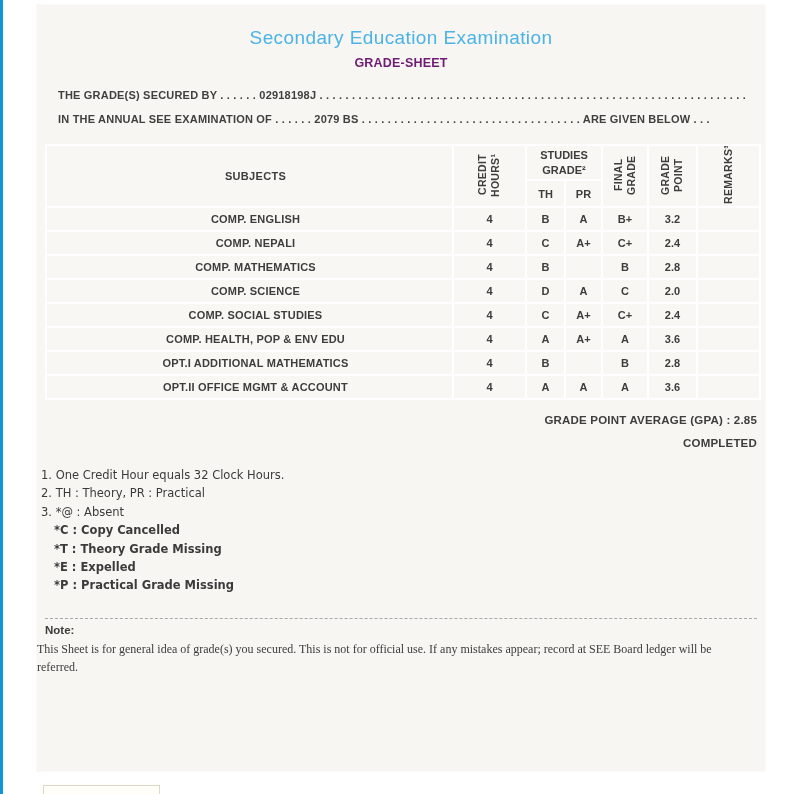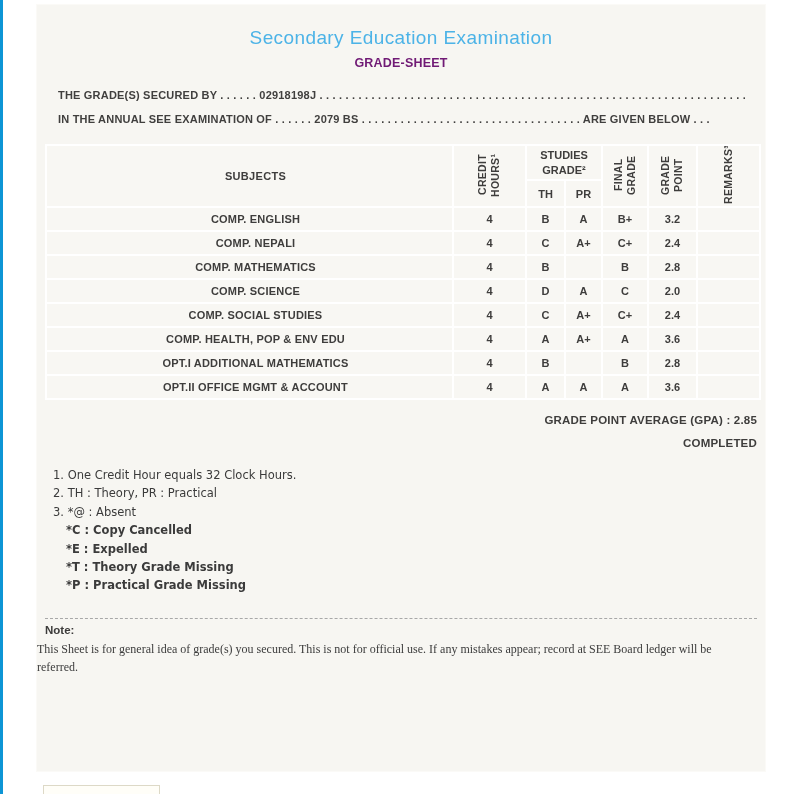--- a/index.html
+++ b/index.html
@@ -25,21 +25,21 @@
            height:58px; line-height:1.25; font-size:10.5px; letter-spacing:.3px;
            white-space:normal; }
   th.obtained { height:34px; font-size:10.5px; line-height:1.3; padding:2px 6px; }
   th.sub { height:26px; font-size:10.5px; }
   td.subject { text-align:left; padding-left:12px; letter-spacing:.2px; }
   table.grades tbody td { height:24px; }
   .gpa-line { margin:14px 8px 0 8px; text-align:right; font-size:11.5px; font-weight:700;
               color:#3e3d3c; letter-spacing:.2px; }
   .completed-line { margin:11px 8px 0 8px; text-align:right; font-size:11.5px; font-weight:700;
               color:#3e3d3c; letter-spacing:.2px; }
-  .footnotes { margin:17px 8px 0 16px; font-family:"DejaVu Sans", sans-serif;
+  .footnotes { margin:17px 8px 0 4px; font-family:"DejaVu Sans", sans-serif;
                font-size:11.5px; color:#3b3b3b; }
   .footnote { line-height:18.4px; }
   .footnote.indent { padding-left:13px;font-weight:bold; }
   .dashed-divider { margin:23px 8px 0 8px; border-top:1px dashed #a8a8a8; height:0; }
   .note-label { margin:5px 8px 0 8px; font-size:11.5px; font-weight:700; color:#3c3b3a; }
   .note-text { margin:4px 10px 0 0; font-family:Liberation Serif, serif; font-size:12px;
                line-height:18.5px; color:#3c3c3c; }
   .bottom-button { position:absolute; left:43px; top:785px; width:117px; height:22px;
                    background:#fffef8; border:1px solid #ddd9c7; cursor:pointer; }
 </style>
@@ -159,22 +159,22 @@
   </table>
 
   <div class="gpa-line">GRADE POINT AVERAGE (GPA) : 2.85</div>
   <div class="completed-line">COMPLETED</div>
 
   <div class="footnotes">
     <div class="footnote">1. One Credit Hour equals 32 Clock Hours.</div>
     <div class="footnote">2. TH : Theory, PR : Practical</div>
     <div class="footnote">3. *@ : Absent</div>
     <div class="footnote indent">*C : Copy Cancelled</div>
+    <div class="footnote indent">*T : Theory Grade Missing</div>
     <div class="footnote indent">*E : Expelled</div>
-    <div class="footnote indent">*T : Theory Grade Missing</div>
     <div class="footnote indent">*P : Practical Grade Missing</div>
   </div>
 
   <div class="dashed-divider"></div>
   <div class="note-label">Note:</div>
   <div class="note-text">This Sheet is for general idea of grade(s) you secured. This is not for official use. If any mistakes appear; record at SEE Board ledger will be referred.</div>
 
 </div>
 
 <div class="bottom-button"></div>

